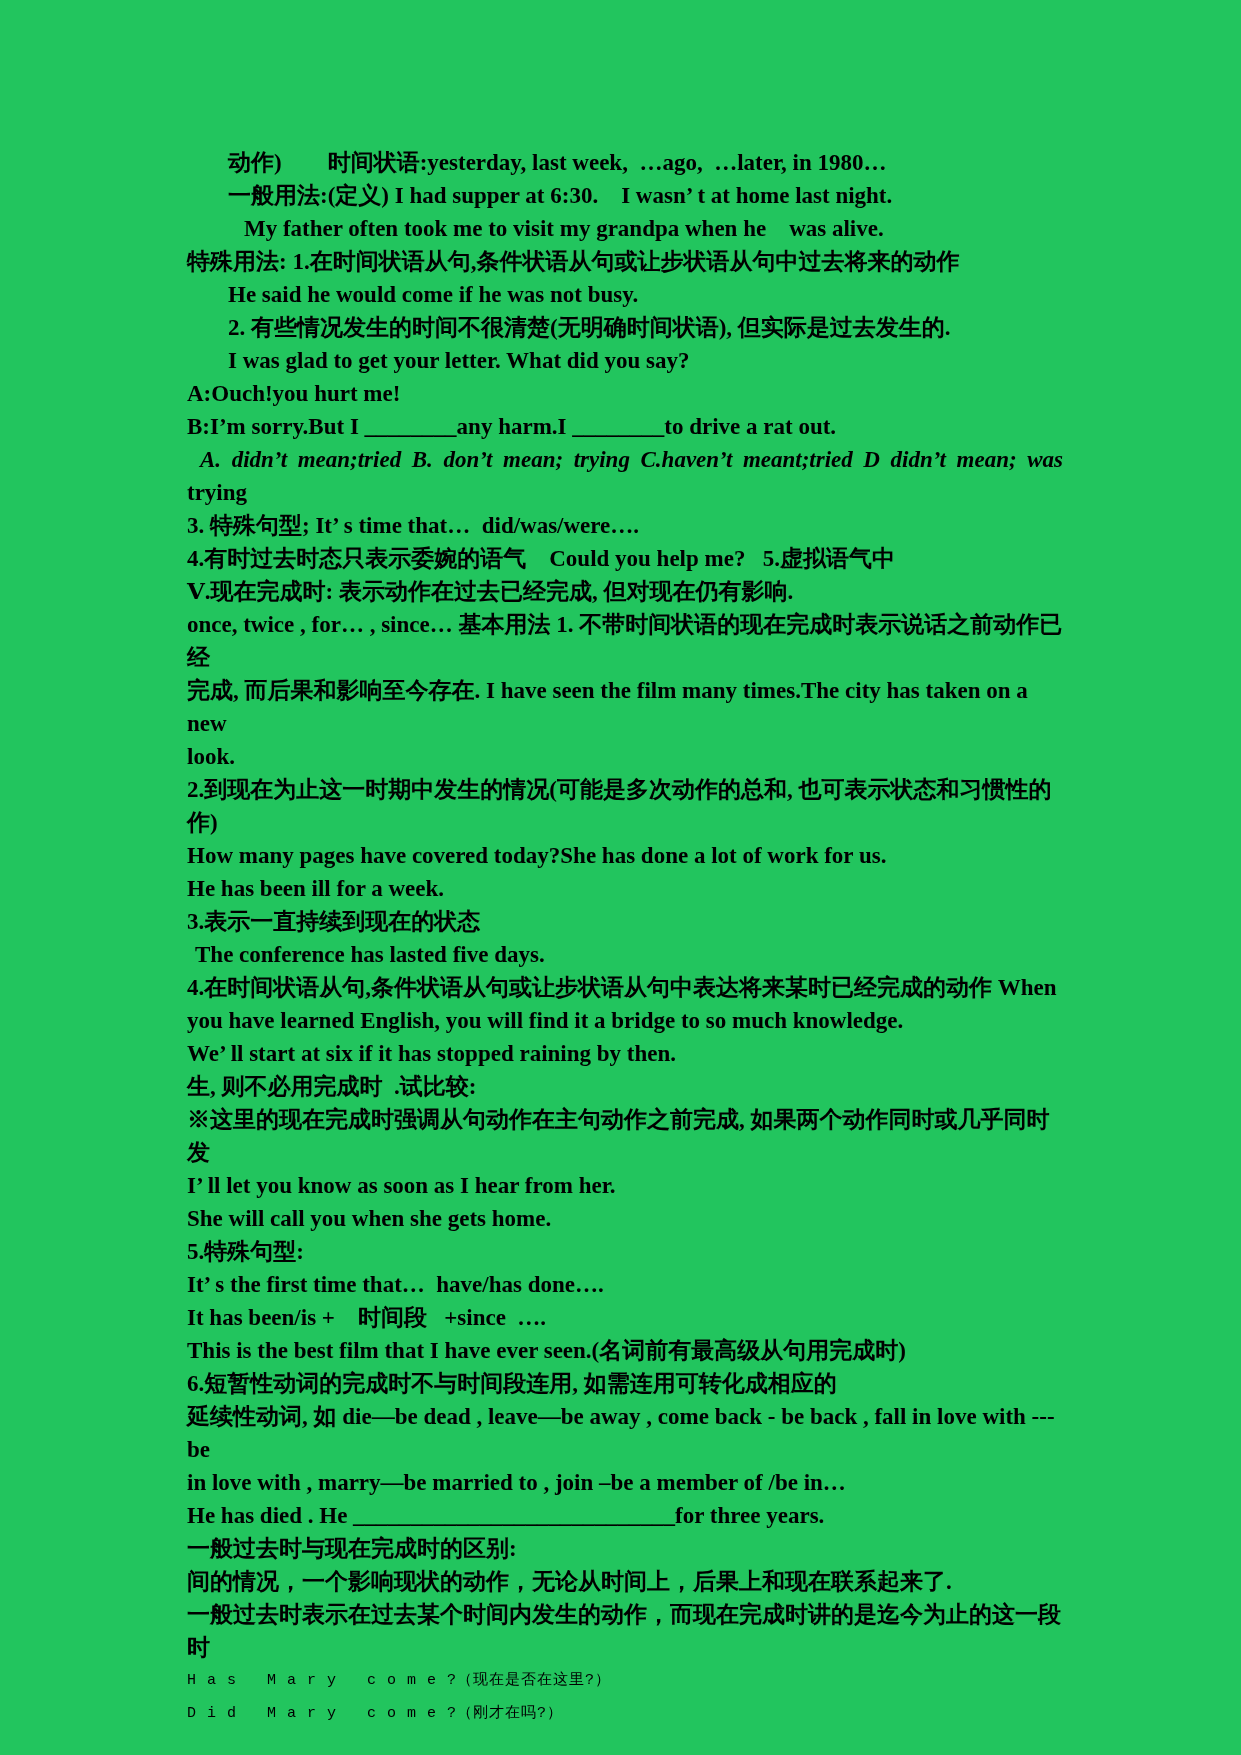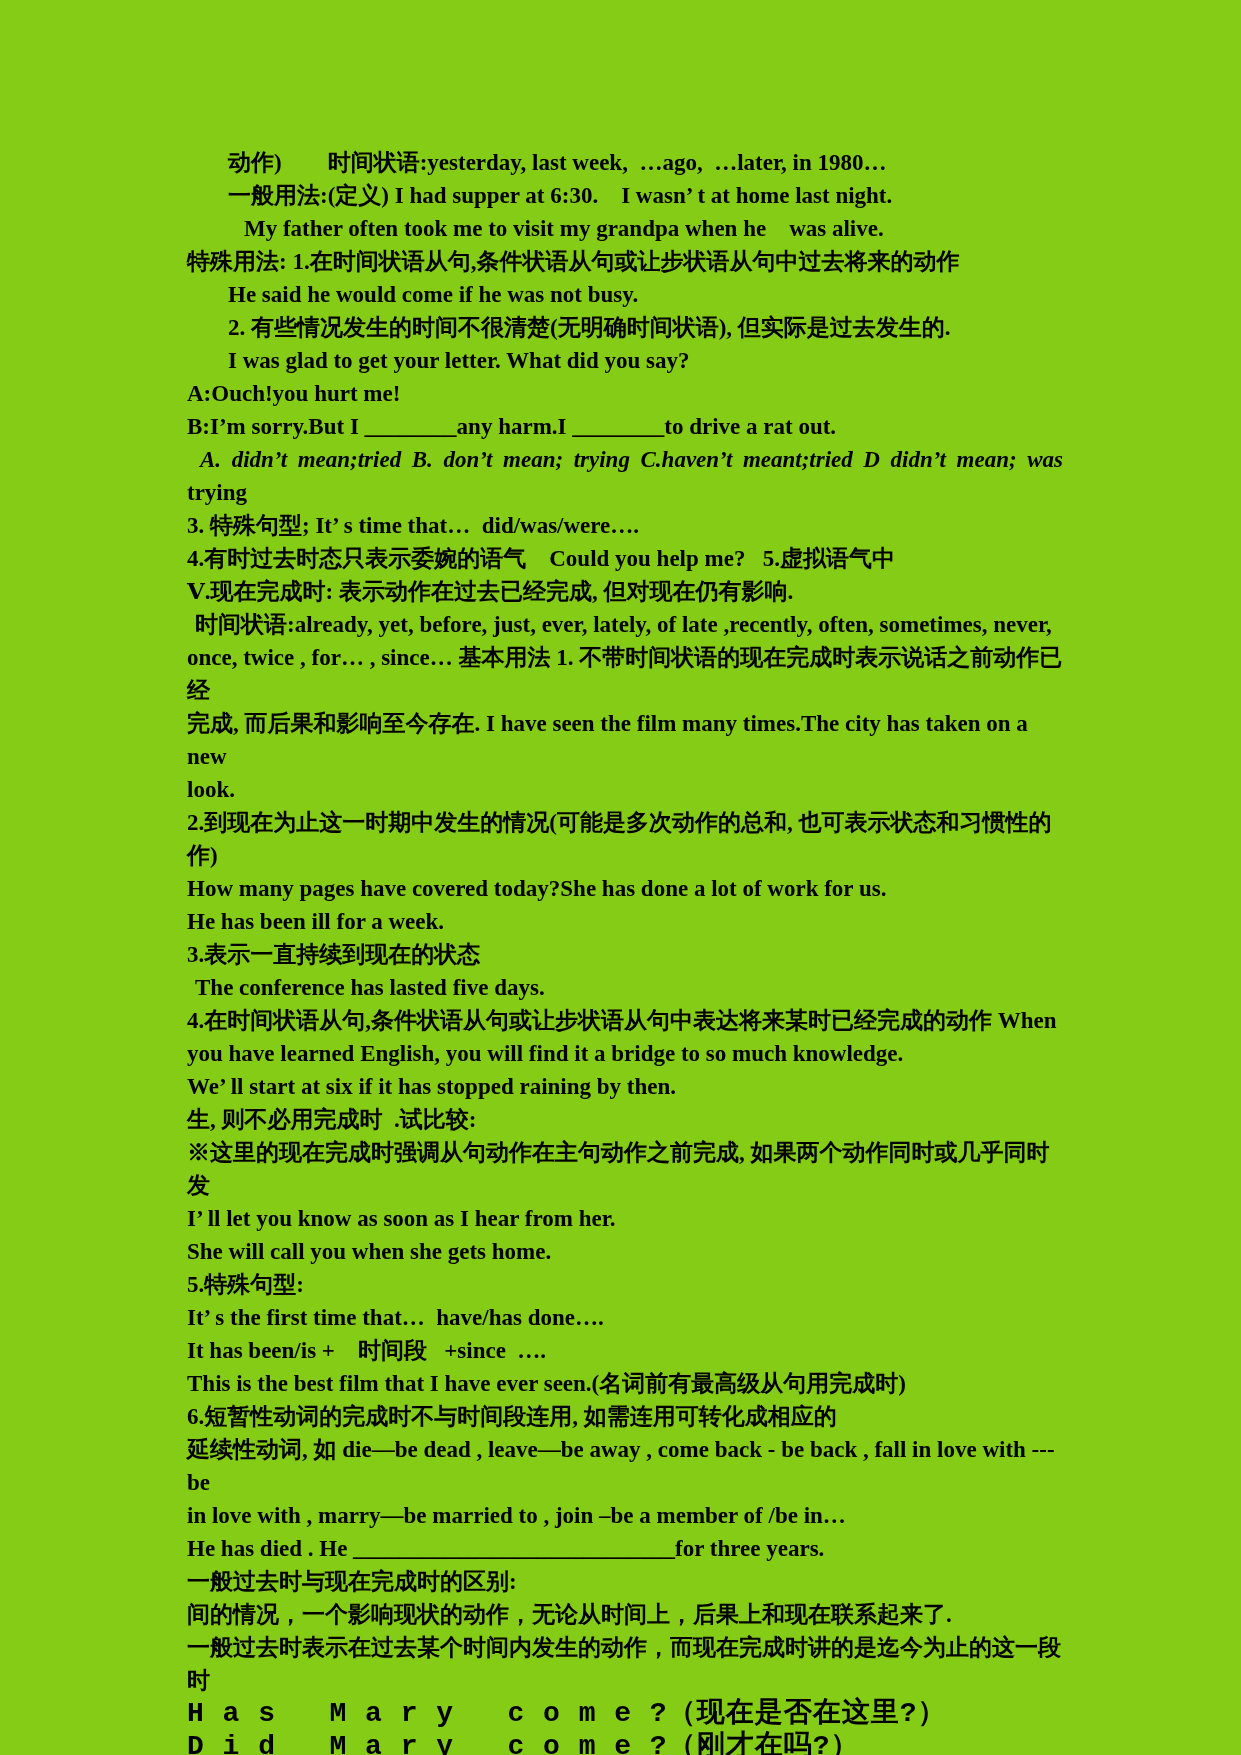--- a/index.html
+++ b/index.html
@@ -4,21 +4,21 @@
 <style>
   html, body {
     margin: 0;
     padding: 0;
     background: #ffffff;
   }
   .page {
     position: relative;
     width: 1241px;
     height: 1755px;
-    background: #84cc16;
+    background: #22c55e;
     overflow: hidden;
   }
   .doc {
     position: absolute;
     left: 187px;
     top: 146px;
     width: 876px;
     color: #000000;
     font-family: "Liberation Serif", "DejaVu Serif", serif;
     font-weight: bold;
@@ -34,22 +34,22 @@
   .ind1 { padding-left: 13px; }
   .ind2 { padding-left: 41px; }
   .ind3 { padding-left: 57px; font-family: Liberation Serif, serif; }
   .just {
     text-align: justify;
     text-align-last: justify;
     font-style: italic;
   }
   .mono {
     font-family: "Liberation Mono", "DejaVu Sans Mono", monospace;
-    font-weight: bold;
-    font-size: 28px;
+    font-weight: normal;
+    font-size: 15px;
     letter-spacing: 1px;
   }
 </style>
 </head>
 <body>
 
 <div class="page">
   <div class="doc">
       <p class="line ind2">动作)        时间状语:yesterday, last week,  …ago,  …later, in 1980…</p>
       <p class="line ind2">一般用法:(定义) I had supper at 6:30.    I wasn’ t at home last night.</p>
@@ -58,21 +58,20 @@
       <p class="line ind2">He said he would come if he was not busy.</p>
       <p class="line ind2">2. 有些情况发生的时间不很清楚(无明确时间状语), 但实际是过去发生的.</p>
       <p class="line ind2">I was glad to get your letter. What did you say?</p>
       <p class="line">A:Ouch!you hurt me!</p>
       <p class="line">B:I’m sorry.But I ________any harm.I ________to drive a rat out.</p>
       <p class="line ind1 just">A. didn’t mean;tried B. don’t mean; trying C.haven’t meant;tried D didn’t mean; was</p>
       <p class="line">trying</p>
       <p class="line">3. 特殊句型; It’ s time that…  did/was/were….</p>
       <p class="line">4.有时过去时态只表示委婉的语气    Could you help me?   5.虚拟语气中</p>
       <p class="line">Ⅴ.现在完成时: 表示动作在过去已经完成, 但对现在仍有影响.</p>
-      <p class="line ind0">时间状语:already, yet, before, just, ever, lately, of late ,recently, often, sometimes, never,</p>
       <p class="line">once, twice , for… , since… 基本用法 1. 不带时间状语的现在完成时表示说话之前动作已经</p>
       <p class="line">完成, 而后果和影响至今存在. I have seen the film many times.The city has taken on a new</p>
       <p class="line">look.</p>
       <p class="line">2.到现在为止这一时期中发生的情况(可能是多次动作的总和, 也可表示状态和习惯性的作)</p>
       <p class="line">How many pages have covered today?She has done a lot of work for us.</p>
       <p class="line">He has been ill for a week.</p>
       <p class="line">3.表示一直持续到现在的状态</p>
       <p class="line ind0">The conference has lasted five days.</p>
       <p class="line">4.在时间状语从句,条件状语从句或让步状语从句中表达将来某时已经完成的动作 When</p>
       <p class="line">you have learned English, you will find it a bridge to so much knowledge.</p>

